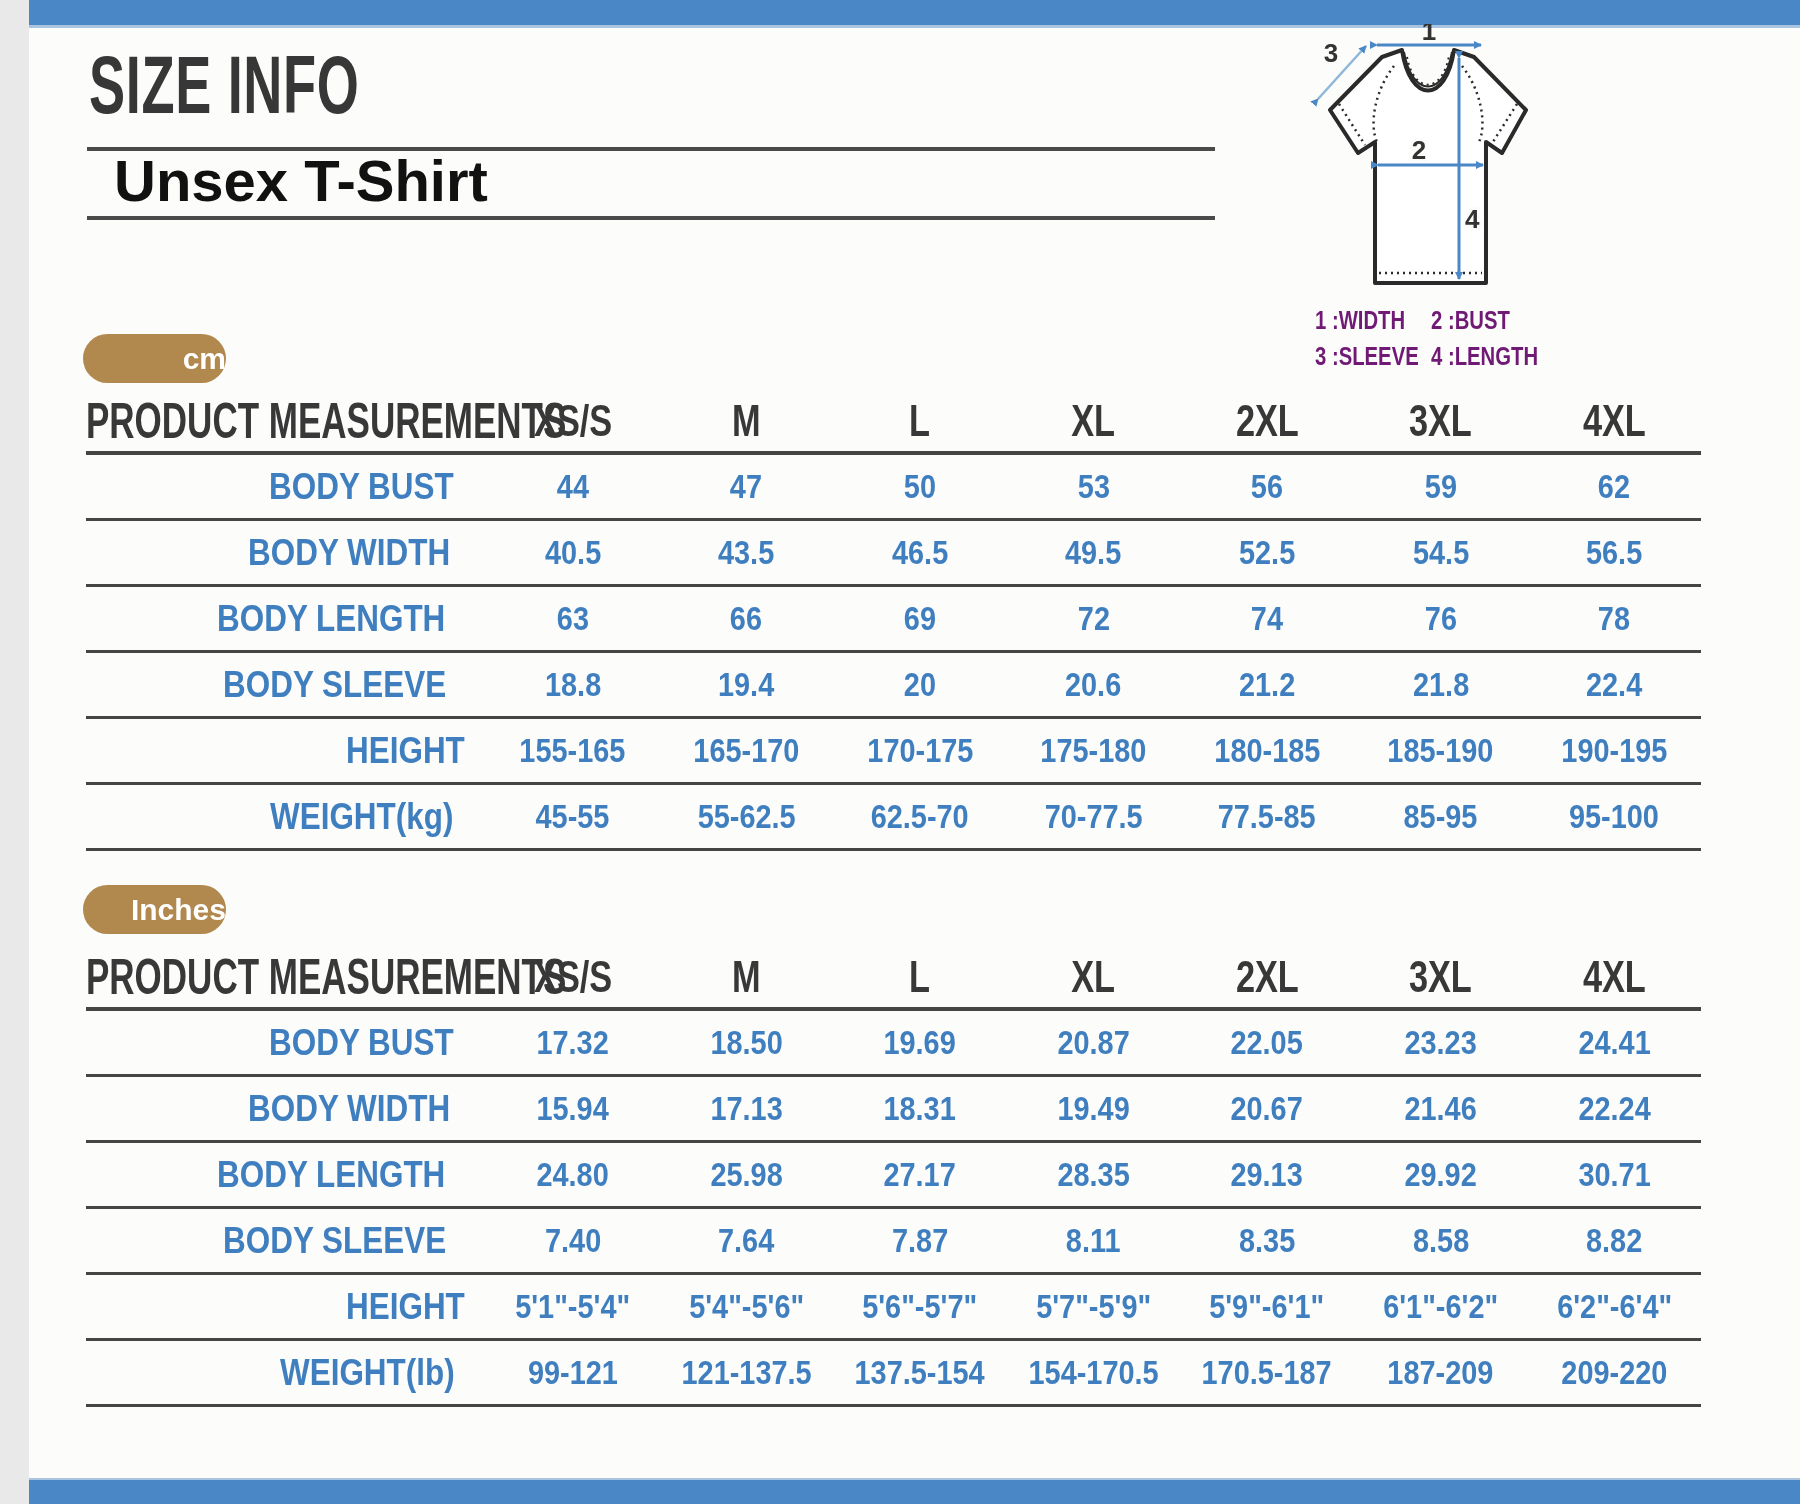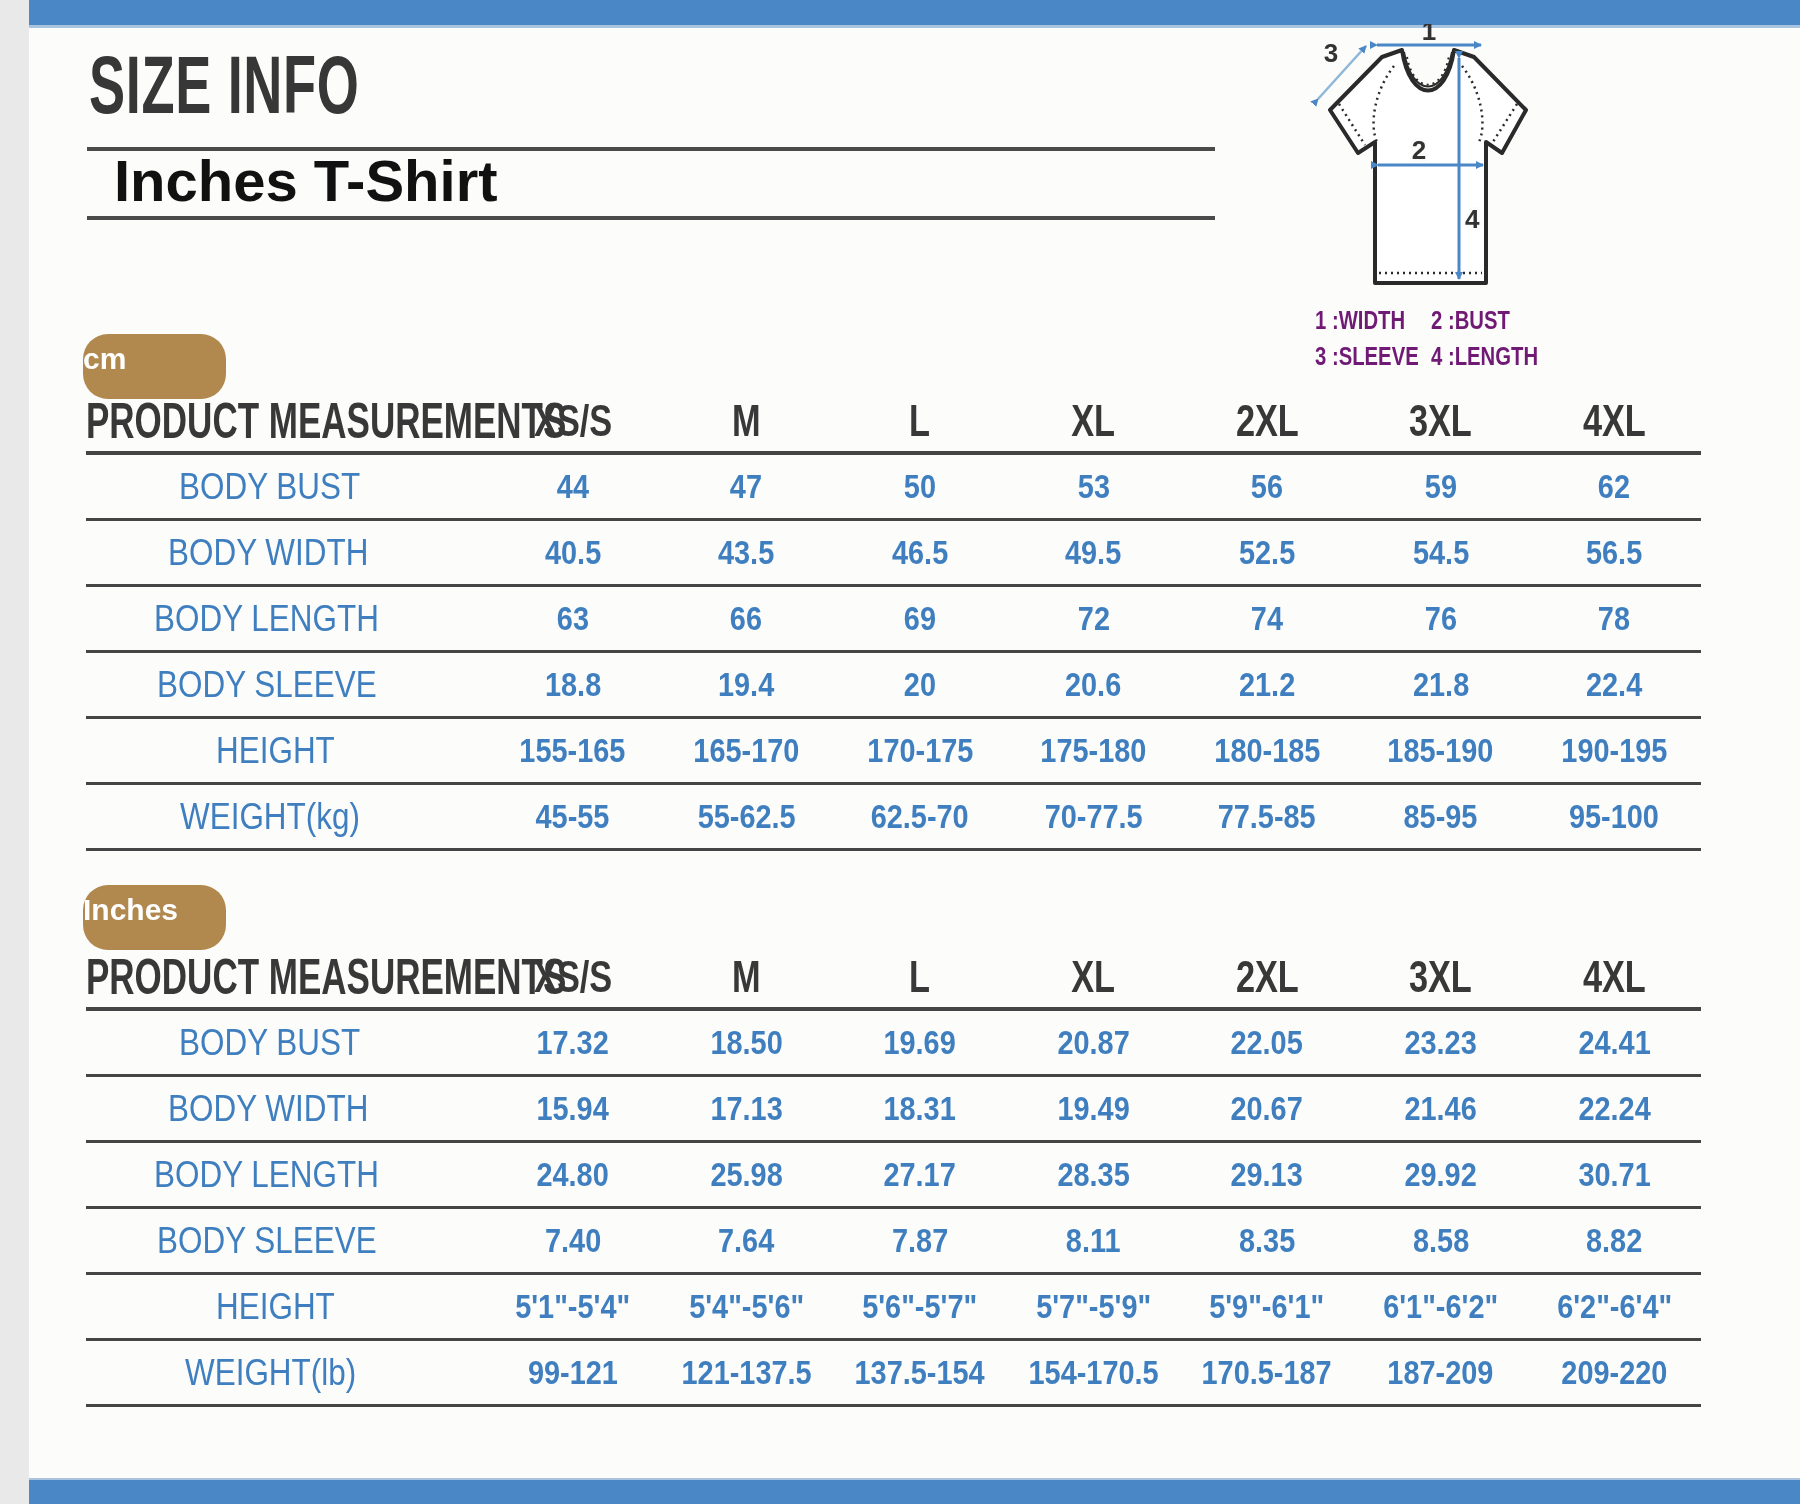--- a/index.html
+++ b/index.html
@@ -11,49 +11,49 @@
          letter-spacing:1px;transform:scaleX(.66);transform-origin:left top;white-space:nowrap;line-height:1;}
   .rule{position:absolute;left:58px;width:1128px;height:4px;background:#4a4a4a;}
   .rule1{top:147px;} .rule2{top:216px;}
   .subtitle{position:absolute;left:85px;top:152px;font-size:58px;font-weight:bold;color:#111;line-height:1;}
   
   .shirt-svg{position:absolute;left:1280px;top:24px;width:230px;height:280px;}
   .legend{position:absolute;left:1286px;top:306px;display:grid;grid-template-columns:116px auto;row-gap:7px;
           font-size:26px;font-weight:bold;color:#701a75;line-height:1.1;}
   .legend .cnd{display:inline-block;transform:scaleX(.78);transform-origin:left center;white-space:nowrap;}
   
-  .badge{position:absolute;left:54px;width:143px;height:65px;background:#b1894e;border-radius:25px;
-         color:#fff;font-weight:bold;font-size:30px;text-align:left;line-height:49px;}
+  .badge{position:absolute;left:54px;width:143px;height:49px;background:#b1894e;border-radius:25px;
+         color:#fff;font-weight:bold;font-size:30px;text-align:right;line-height:49px;}
   .badge-cm{top:334px;} .badge-in{top:885px;}
   
   table.sizes{position:absolute;left:57px;width:1615px;border-collapse:collapse;table-layout:fixed;}
   .tbl-cm{top:390px;} .tbl-in{top:946px;}
   table.sizes col.c0{width:400px;}
   table.sizes th{height:61px;border-bottom:4px solid #454545;padding:0;vertical-align:middle;color:#383838;}
   table.sizes td{height:63px;border-bottom:3px solid #454545;padding:0;vertical-align:middle;color:#3f7fbf;}
   table.sizes .lblh{text-align:left;font-size:50px;font-weight:bold;}
   table.sizes .lblh .cnd{transform:scaleX(.70);}
   table.sizes th{font-size:44px;font-weight:bold;}
   table.sizes th .cnd{transform:scaleX(.78);}
-  table.sizes td.lbl{text-align:center;font-size:37px;font-weight:normal;}
+  table.sizes td.lbl{text-align:right;font-size:37px;font-weight:bold;}
   table.sizes td{text-align:center;font-size:34px;font-weight:bold;}
   table.sizes .cnd{display:inline-block;transform:scaleX(.85);transform-origin:center;white-space:nowrap;line-height:1;}
   table.sizes .lblh .cnd, table.sizes td.lbl .cnd{transform-origin:left center;}
   svg text{font-family:"Liberation Sans",sans-serif;font-weight:bold;font-size:26px;fill:#333;}
   svg text.halo{paint-order:stroke;stroke:#fcfcfb;stroke-width:6px;}
 </style>
 </head>
 <body>
 
 <div class="page">
   <div class="topbar"></div>
 
   <div class="title">SIZE INFO</div>
   <div class="rule rule1"></div>
-  <div class="subtitle">Inches T-Shirt</div>
+  <div class="subtitle">Unsex T-Shirt</div>
   <div class="rule rule2"></div>
 
   <svg class="shirt-svg" viewBox="0 0 230 280">
     <defs>
       <marker id="ah" markerWidth="9" markerHeight="8" refX="7" refY="4" orient="auto" markerUnits="userSpaceOnUse">
         <path d="M0,0 L8,4 L0,8 Z" fill="#4a87c7"></path>
       </marker>
     </defs>
 
     <path d="M93,26 L73,33 L21,86 L49,129 L66,118 L66,259 L177,259 L177,118 L193,129 L217,86 L165,33 L145,26 C137,80 101,80 93,26 Z" fill="#ffffff" stroke="#2a2a2a" stroke-width="4" stroke-linejoin="round"></path>

